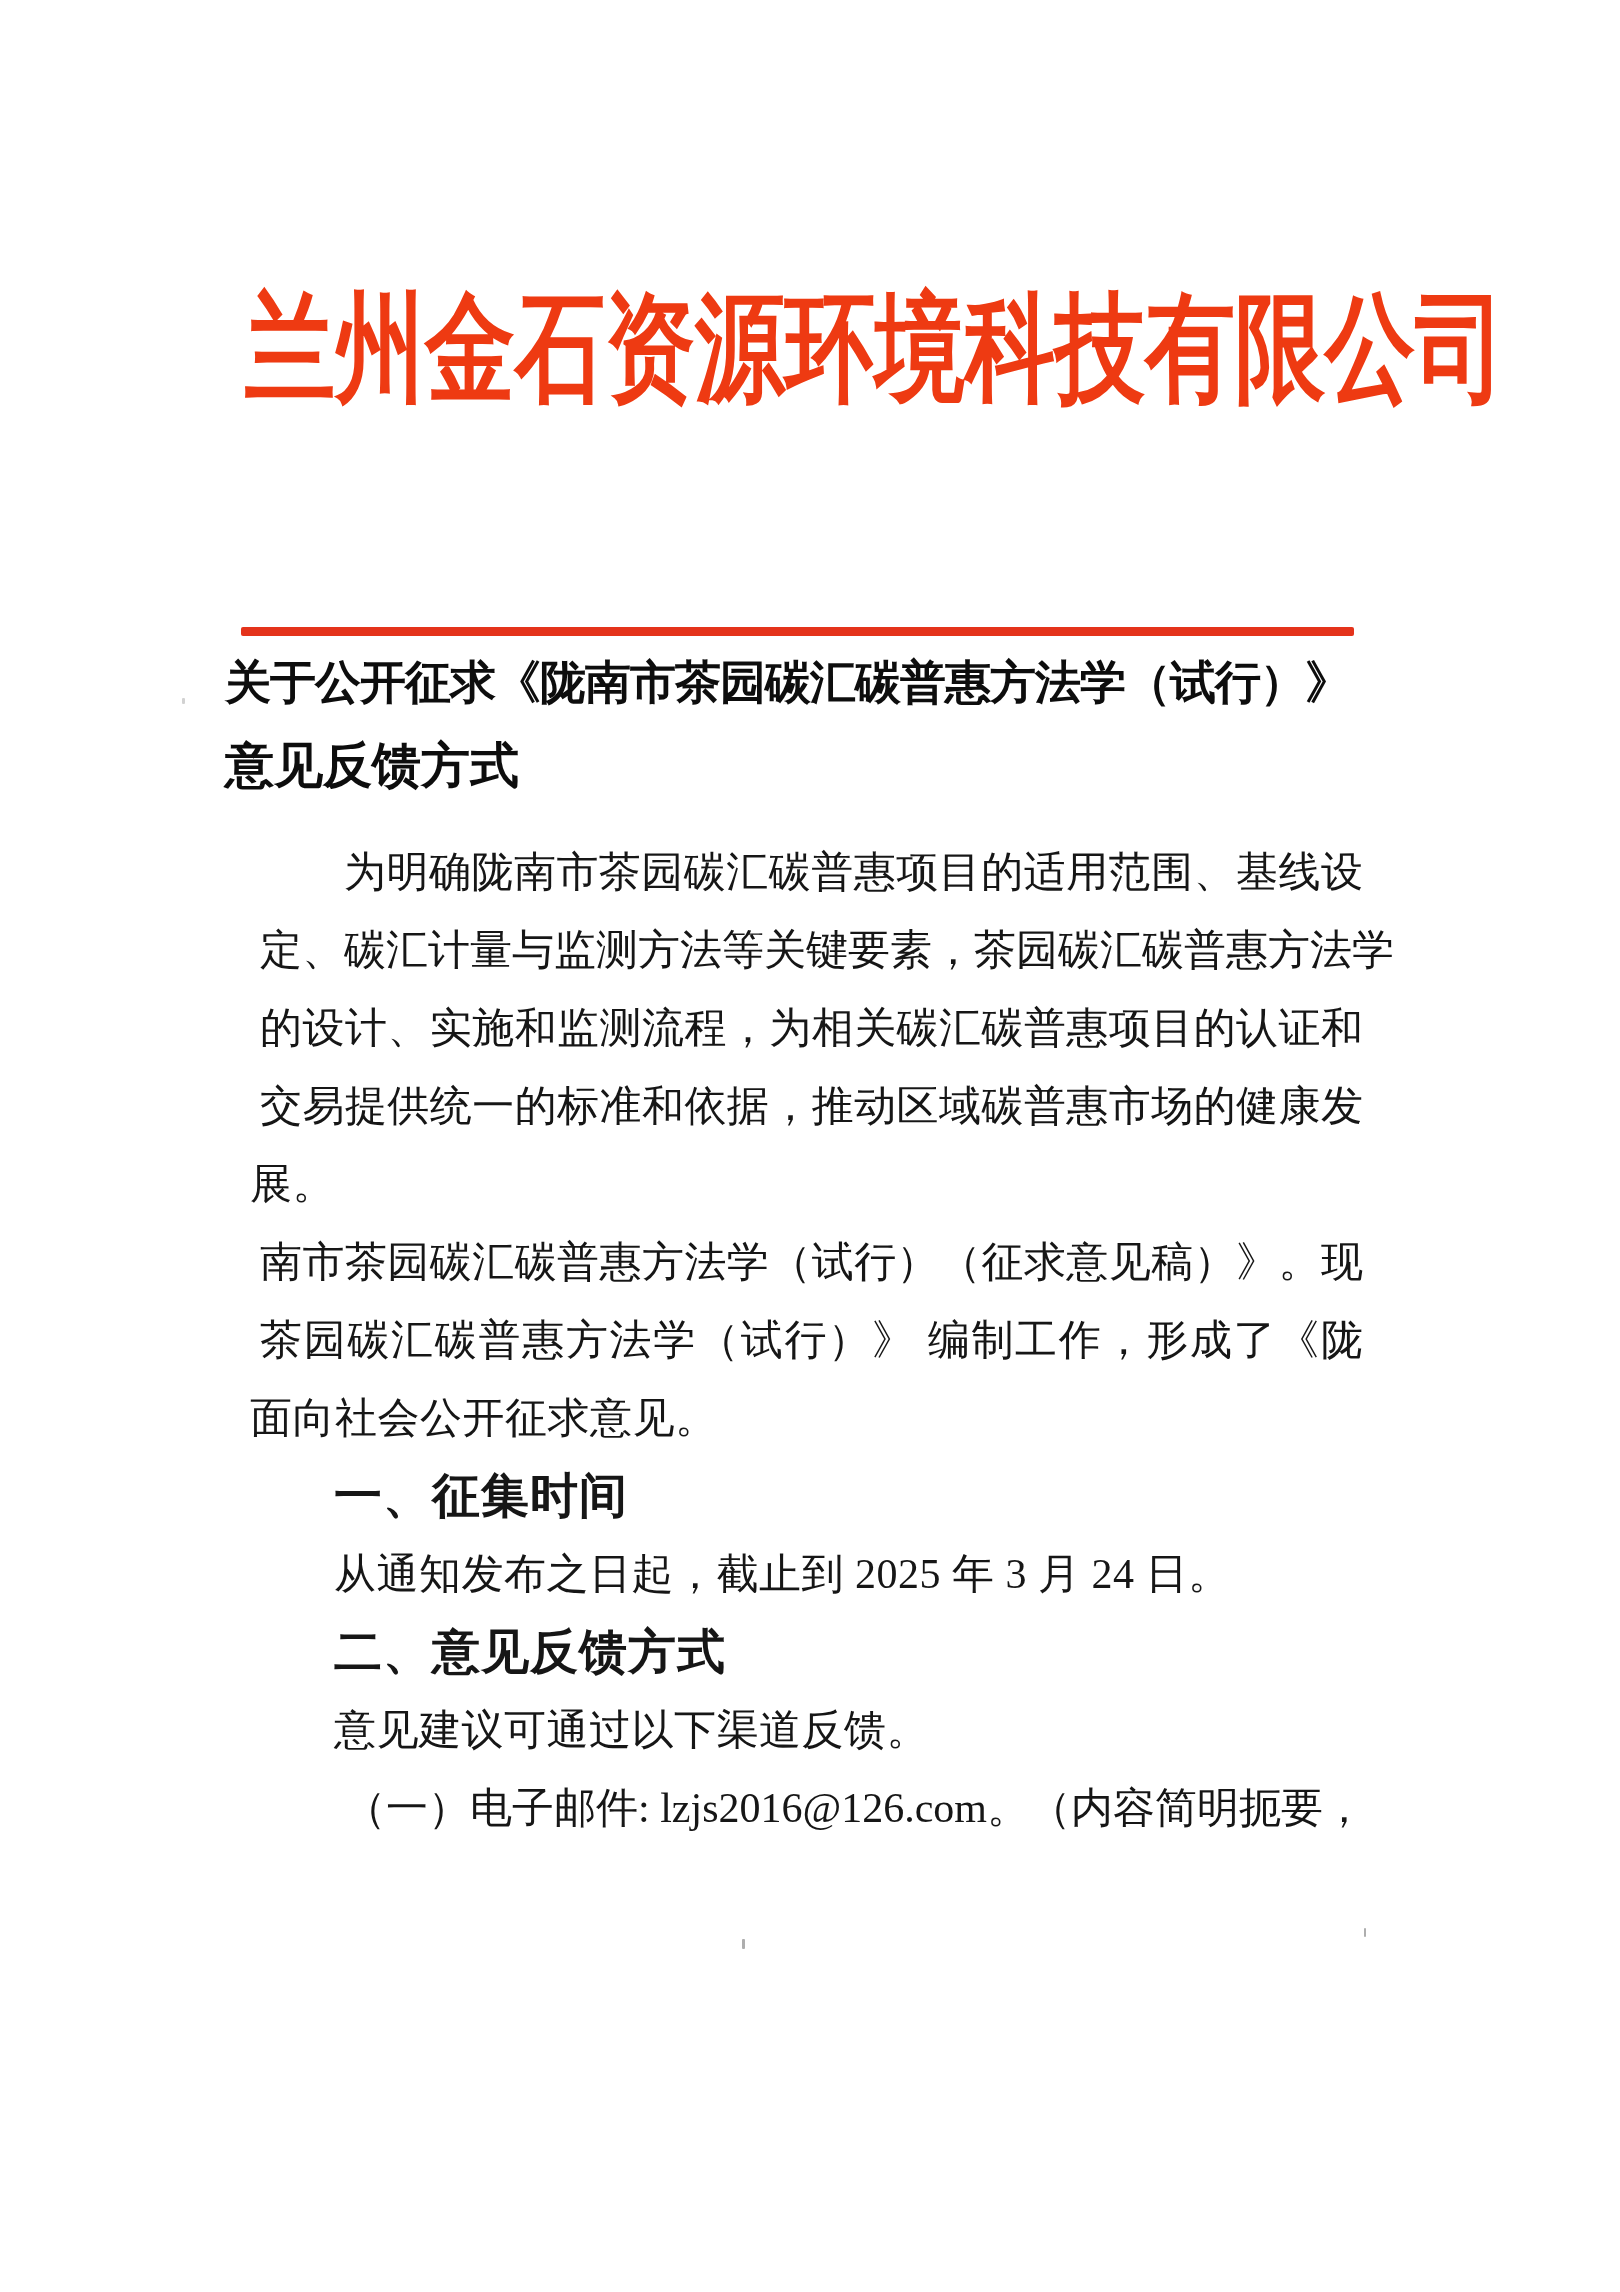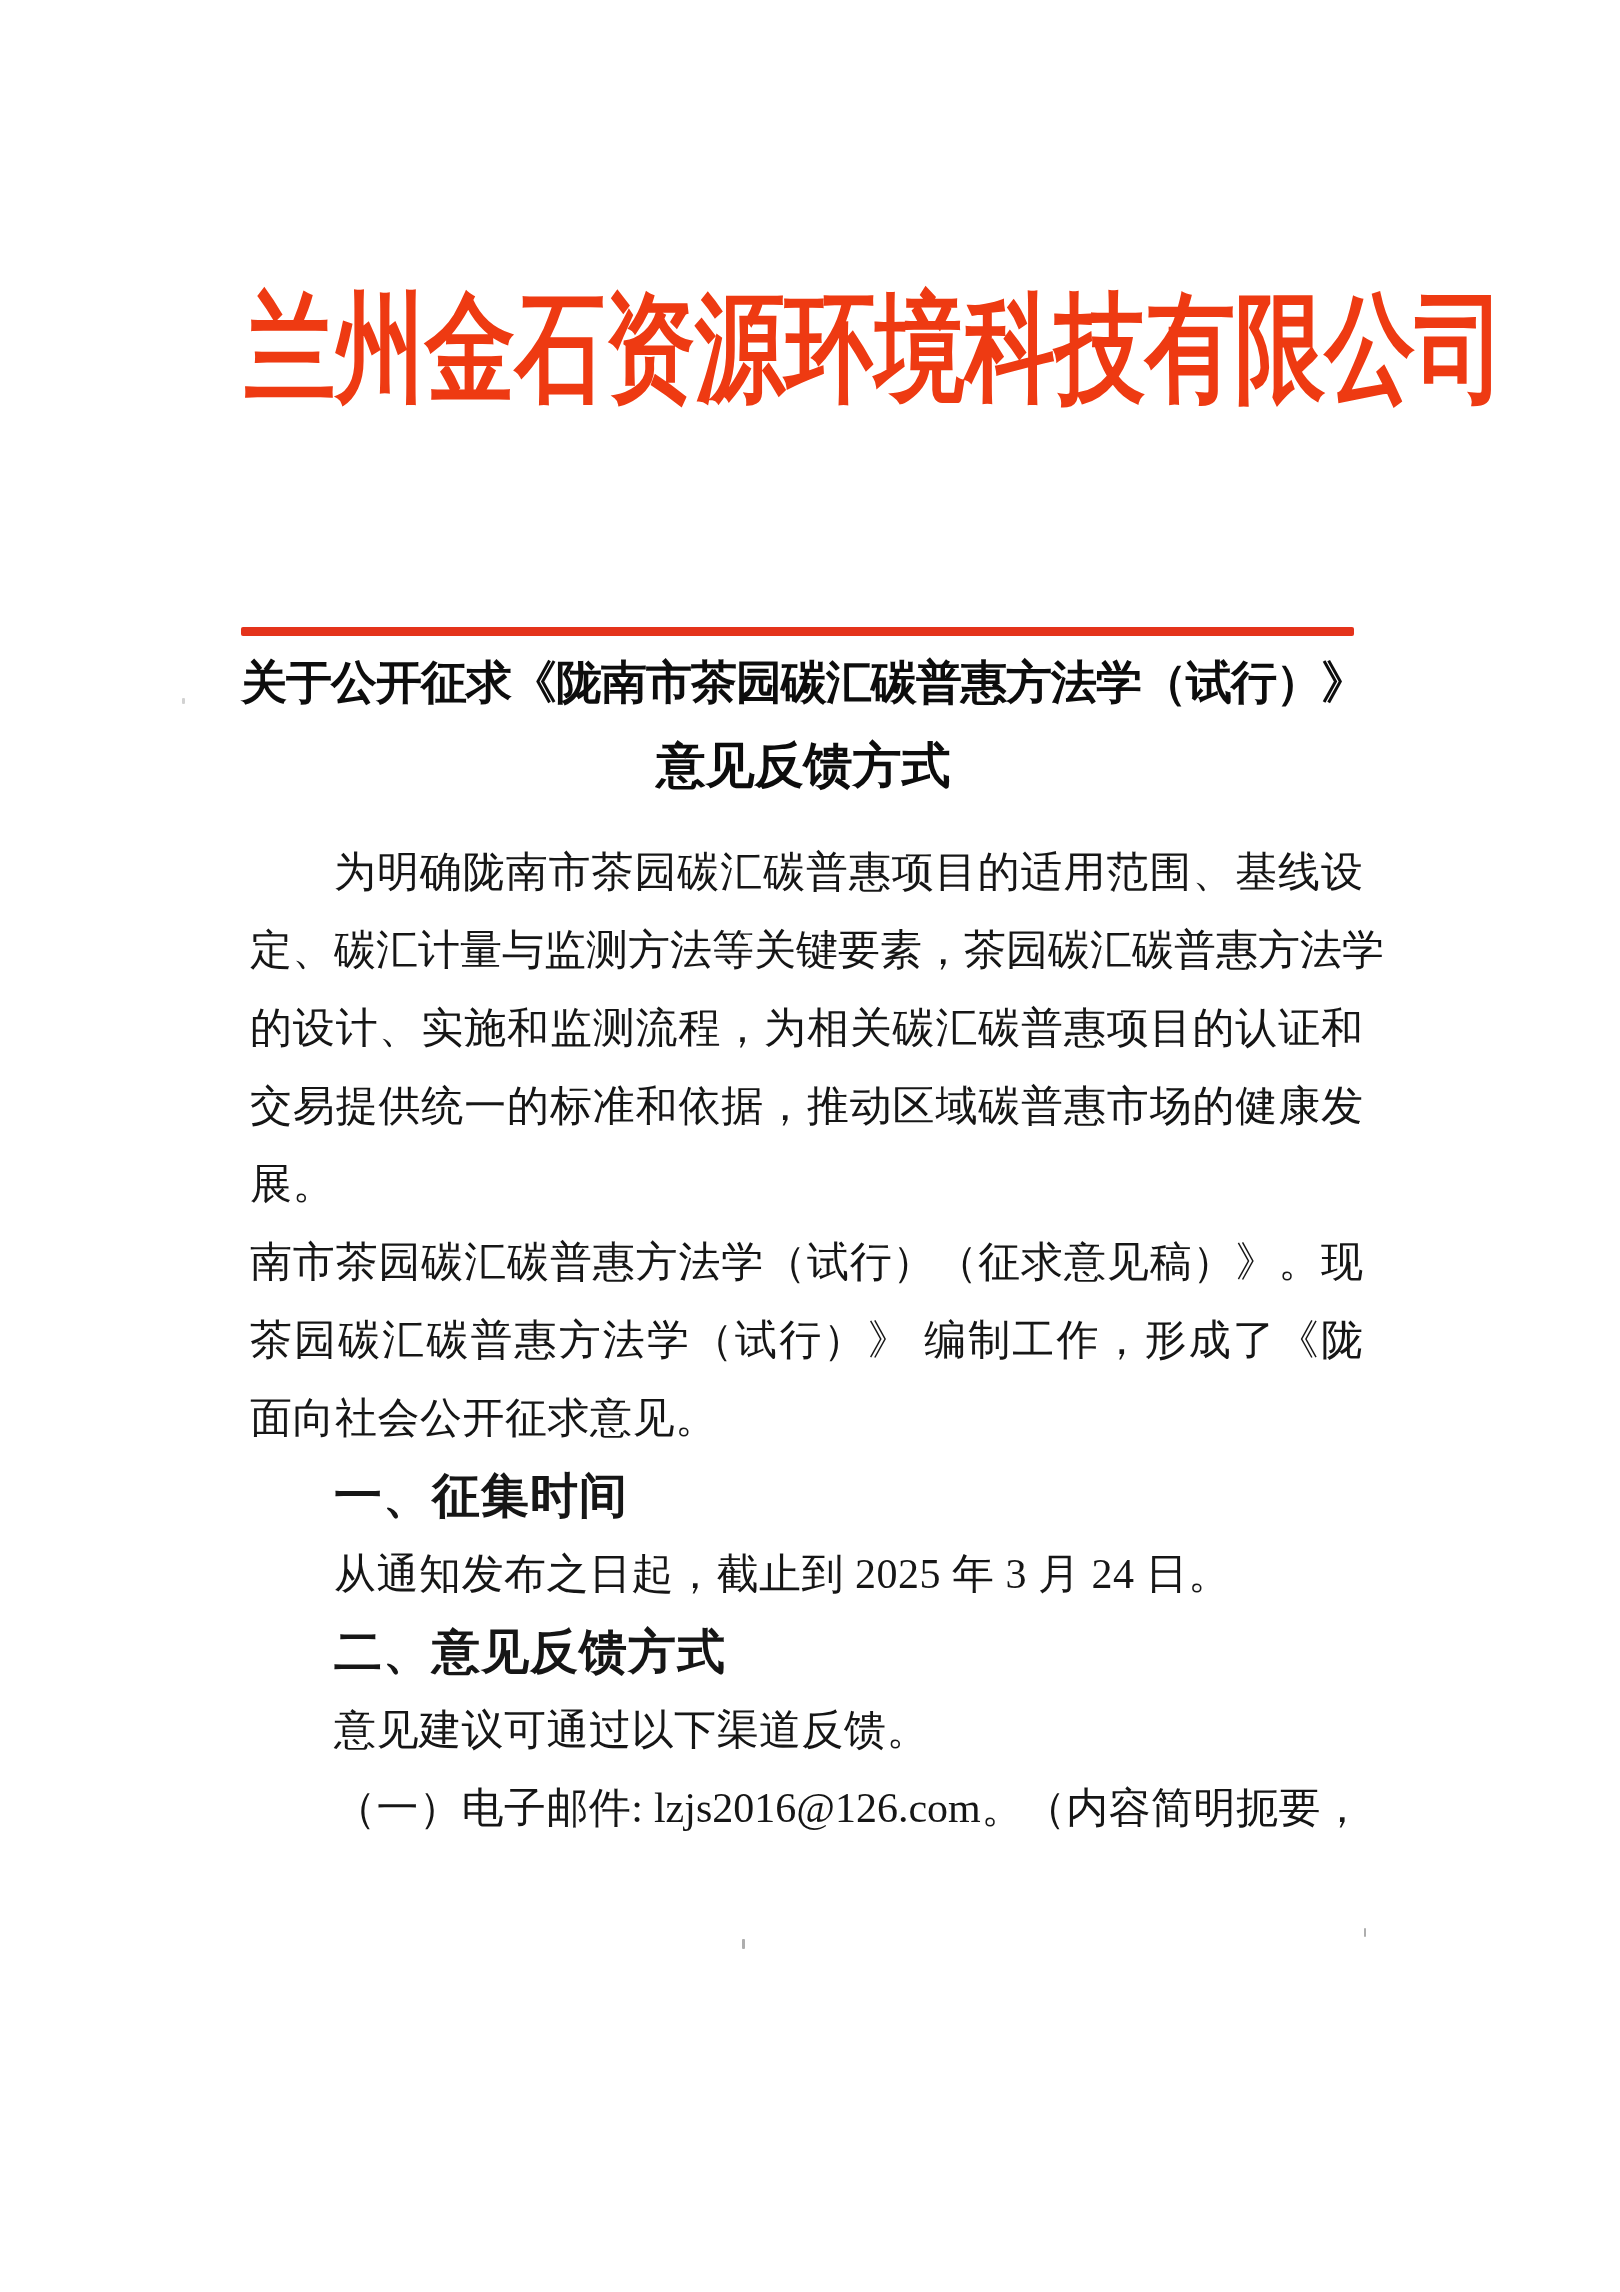--- a/index.html
+++ b/index.html
@@ -30,21 +30,20 @@
   
   .divider{
     position:absolute;
     top:627px;left:241px;width:1113px;height:8.8px;
     border-radius:2px;
   }
   
   .title-line{
     position:absolute;
     left:225px;width:1157px;
-    text-align:center;
     font-weight:800;
     color:#0d0d0d;
     white-space:nowrap;
     font-family:"Liberation Serif","DejaVu Serif",serif;
   }
   .title-1{top:655px;font-size:46px;letter-spacing:-1px;line-height:1.2;}
   .title-2{top:737px;font-size:49px;line-height:1.2;}
   
   .body-block{
     position:absolute;
@@ -56,20 +55,21 @@
     font-size:42px;
     color:#161616;
     white-space:nowrap;
     letter-spacing:0.5px;
   }
   .just{
     text-align:justify;
     text-align-last:justify;
     text-justify:inter-ideograph;
     letter-spacing:0;
+    margin-left:10px;
   }
   .indent{text-indent:84px;}
   .heading{
     font-family:"Liberation Sans","DejaVu Sans",sans-serif;
     font-weight:700;
     font-size:48px;
     letter-spacing:1px;
   }
   
   .speck{position:absolute;background:#6b6b6b;opacity:.55;border-radius:1px;}

